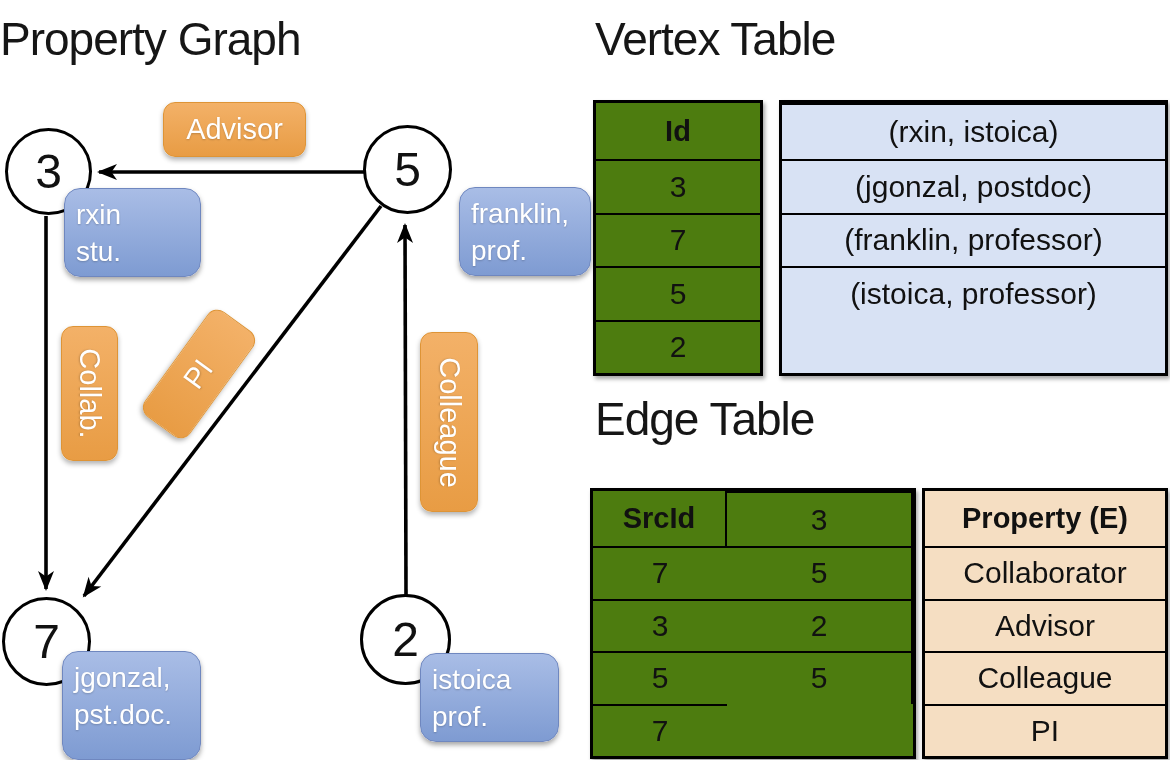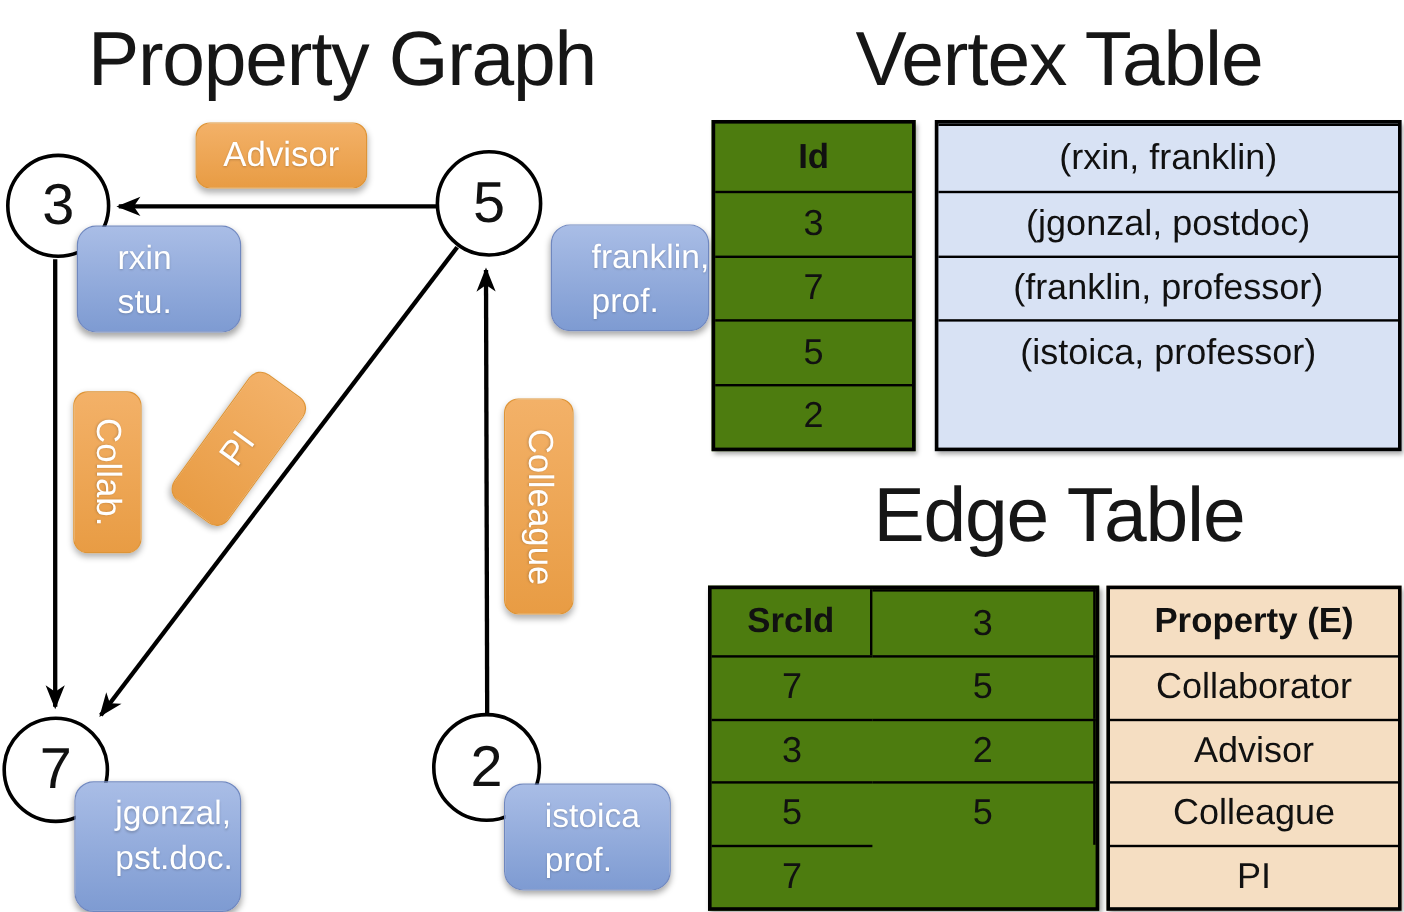--- a/index.html
+++ b/index.html
@@ -1,22 +1,22 @@
 <!DOCTYPE html>
 <html><head>
 <meta charset="utf-8">
 <style>
   html,body { margin:0; padding:0; background:#fff; }
   .stage {
     position:relative; width:1170px; height:760px; background:#ffffff;
     font-family:"Liberation Sans", sans-serif; overflow:hidden; color:#111;
   }
   .big-title {
-    position:absolute; font-size:64px; letter-spacing:-1px; color:#161616;
-    text-align:center; white-space:nowrap;
+    position:absolute; font-size:46px; letter-spacing:-1px; color:#161616;
+    text-align:left; white-space:nowrap;
   }
   #graph-title  { left:0px;   top:12px;  width:570px; }
   #vertex-title { left:595px; top:12px;  width:575px; }
   #edge-title   { left:595px; top:392px; width:575px; }
 
   svg.edges { position:absolute; left:0; top:0; }
 
   .node {
     position:absolute; box-sizing:border-box; background:#fff;
     border:3.5px solid #000; border-radius:50%;
@@ -26,21 +26,21 @@
   #node-3 { left:5px;   top:128px; width:87px; height:87px; }
   #node-5 { left:363px; top:125px; width:89px; height:89px; }
   #node-7 { left:2px;   top:597px; width:89px; height:89px; }
   #node-2 { left:360px; top:594px; width:91px; height:91px; }
 
   .vbox {
     position:absolute; box-sizing:border-box; z-index:3;
     border-radius:16px; border:1.5px solid #6F87BF;
     background:linear-gradient(180deg,#A9BDE6 0%,#7E9BD2 100%);
     box-shadow:0 3px 5px rgba(0,0,0,0.35);
-    color:#fff; font-size:28px; line-height:37px; padding:7px 0 0 33px;
+    color:#fff; font-size:28px; line-height:37px; padding:7px 0 0 11px;
     text-shadow:0 1px 2px rgba(0,0,0,0.2);
   }
   #vbox-3 { left:64px;  top:188px; width:137px; height:89px; }
   #vbox-5 { left:421px; top:187px; width:132px; height:89px;margin-left:38px; }
   #vbox-7 { left:62px;  top:651px; width:139px; height:109px; }
   #vbox-2 { left:420px; top:653px; width:139px; height:89px; }
 
   .obox {
     position:absolute; box-sizing:border-box; z-index:3;
     border-radius:12px; border:1px solid #DE9436;
@@ -145,21 +145,21 @@
 
   <div class="tblock" id="vertex-id-block">
     <div class="cell th">Id</div>
     <div class="cell bt">3</div>
     <div class="cell bt">7</div>
     <div class="cell bt">5</div>
     <div class="cell bt">2</div>
   </div>
 
   <div class="tblock" id="vertex-prop-block">
-    <div class="cell bt">(rxin, franklin)</div>
+    <div class="cell bt">(rxin, istoica)</div>
     <div class="cell bt">(jgonzal, postdoc)</div>
     <div class="cell bt">(franklin, professor)</div>
     <div class="cell bt">(istoica, professor)</div>
   </div>
 
   <div class="big-title" id="edge-title">Edge Table</div>
 
   <div class="tblock" id="edge-left-block">
     <div class="cell th br">SrcId</div>
     <div class="cell bt br">3</div>

